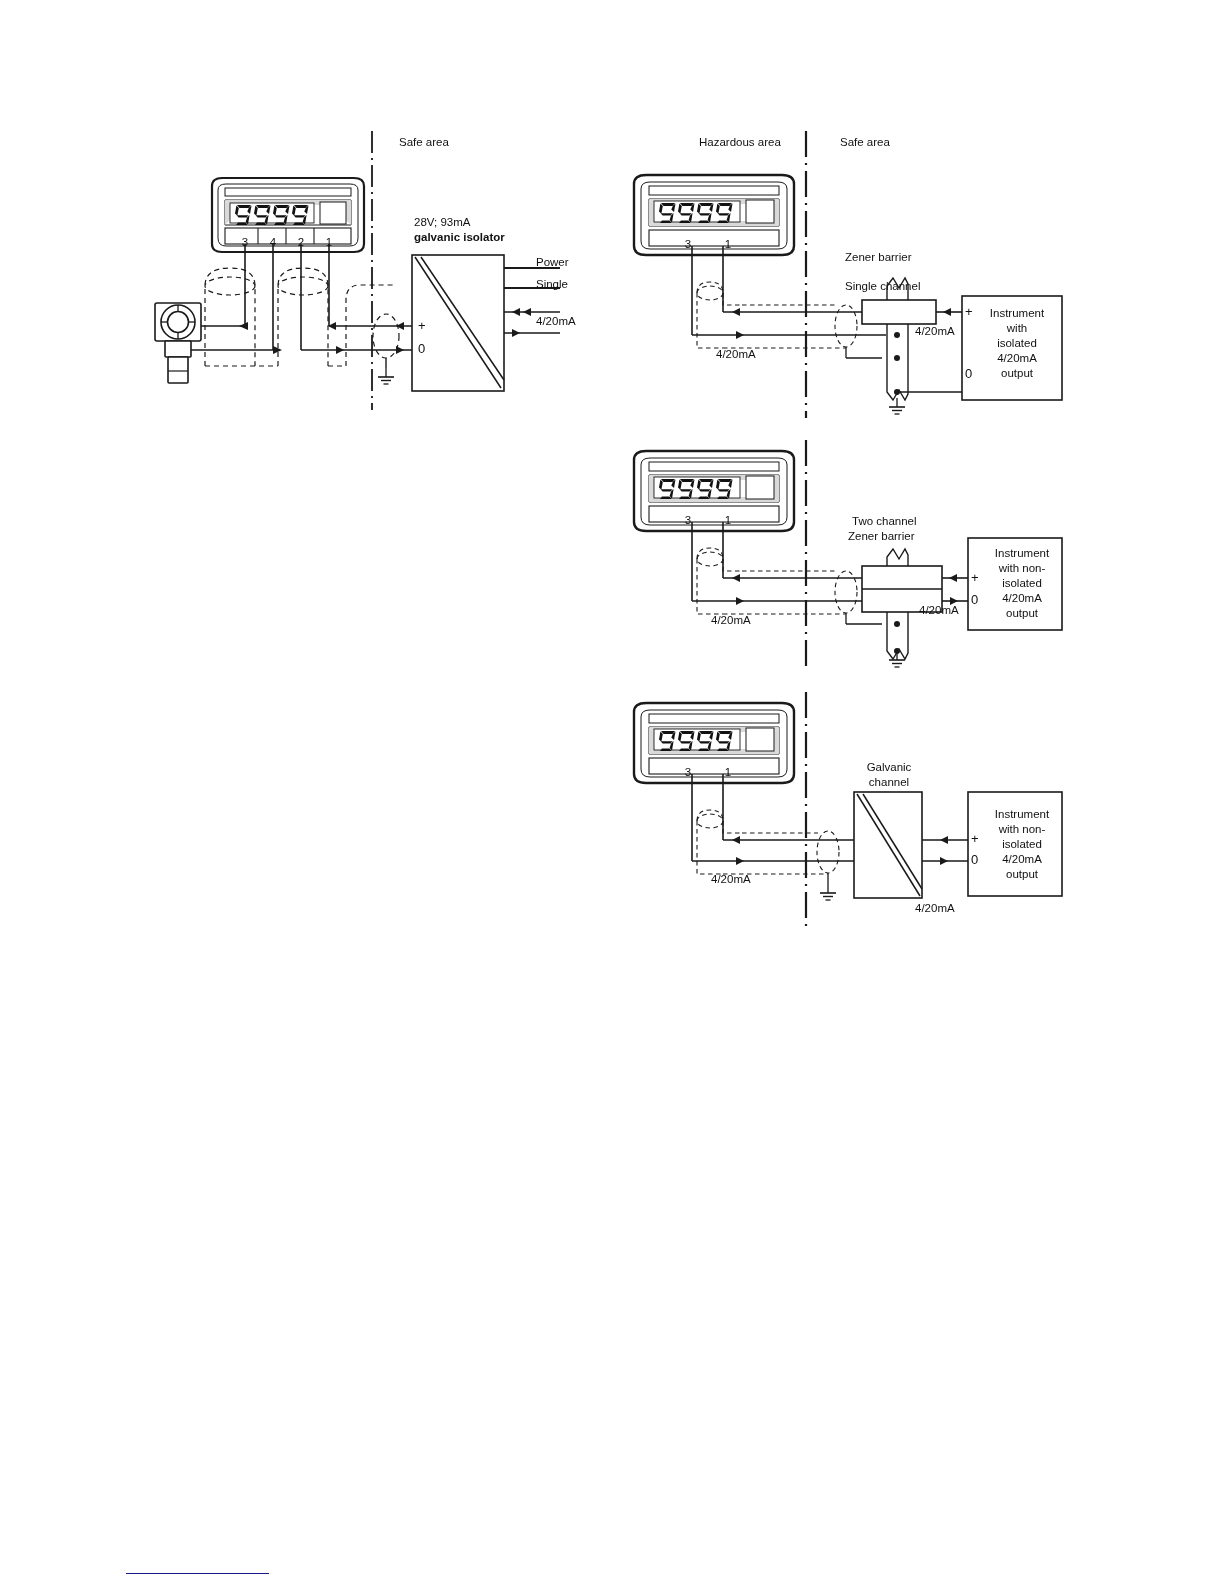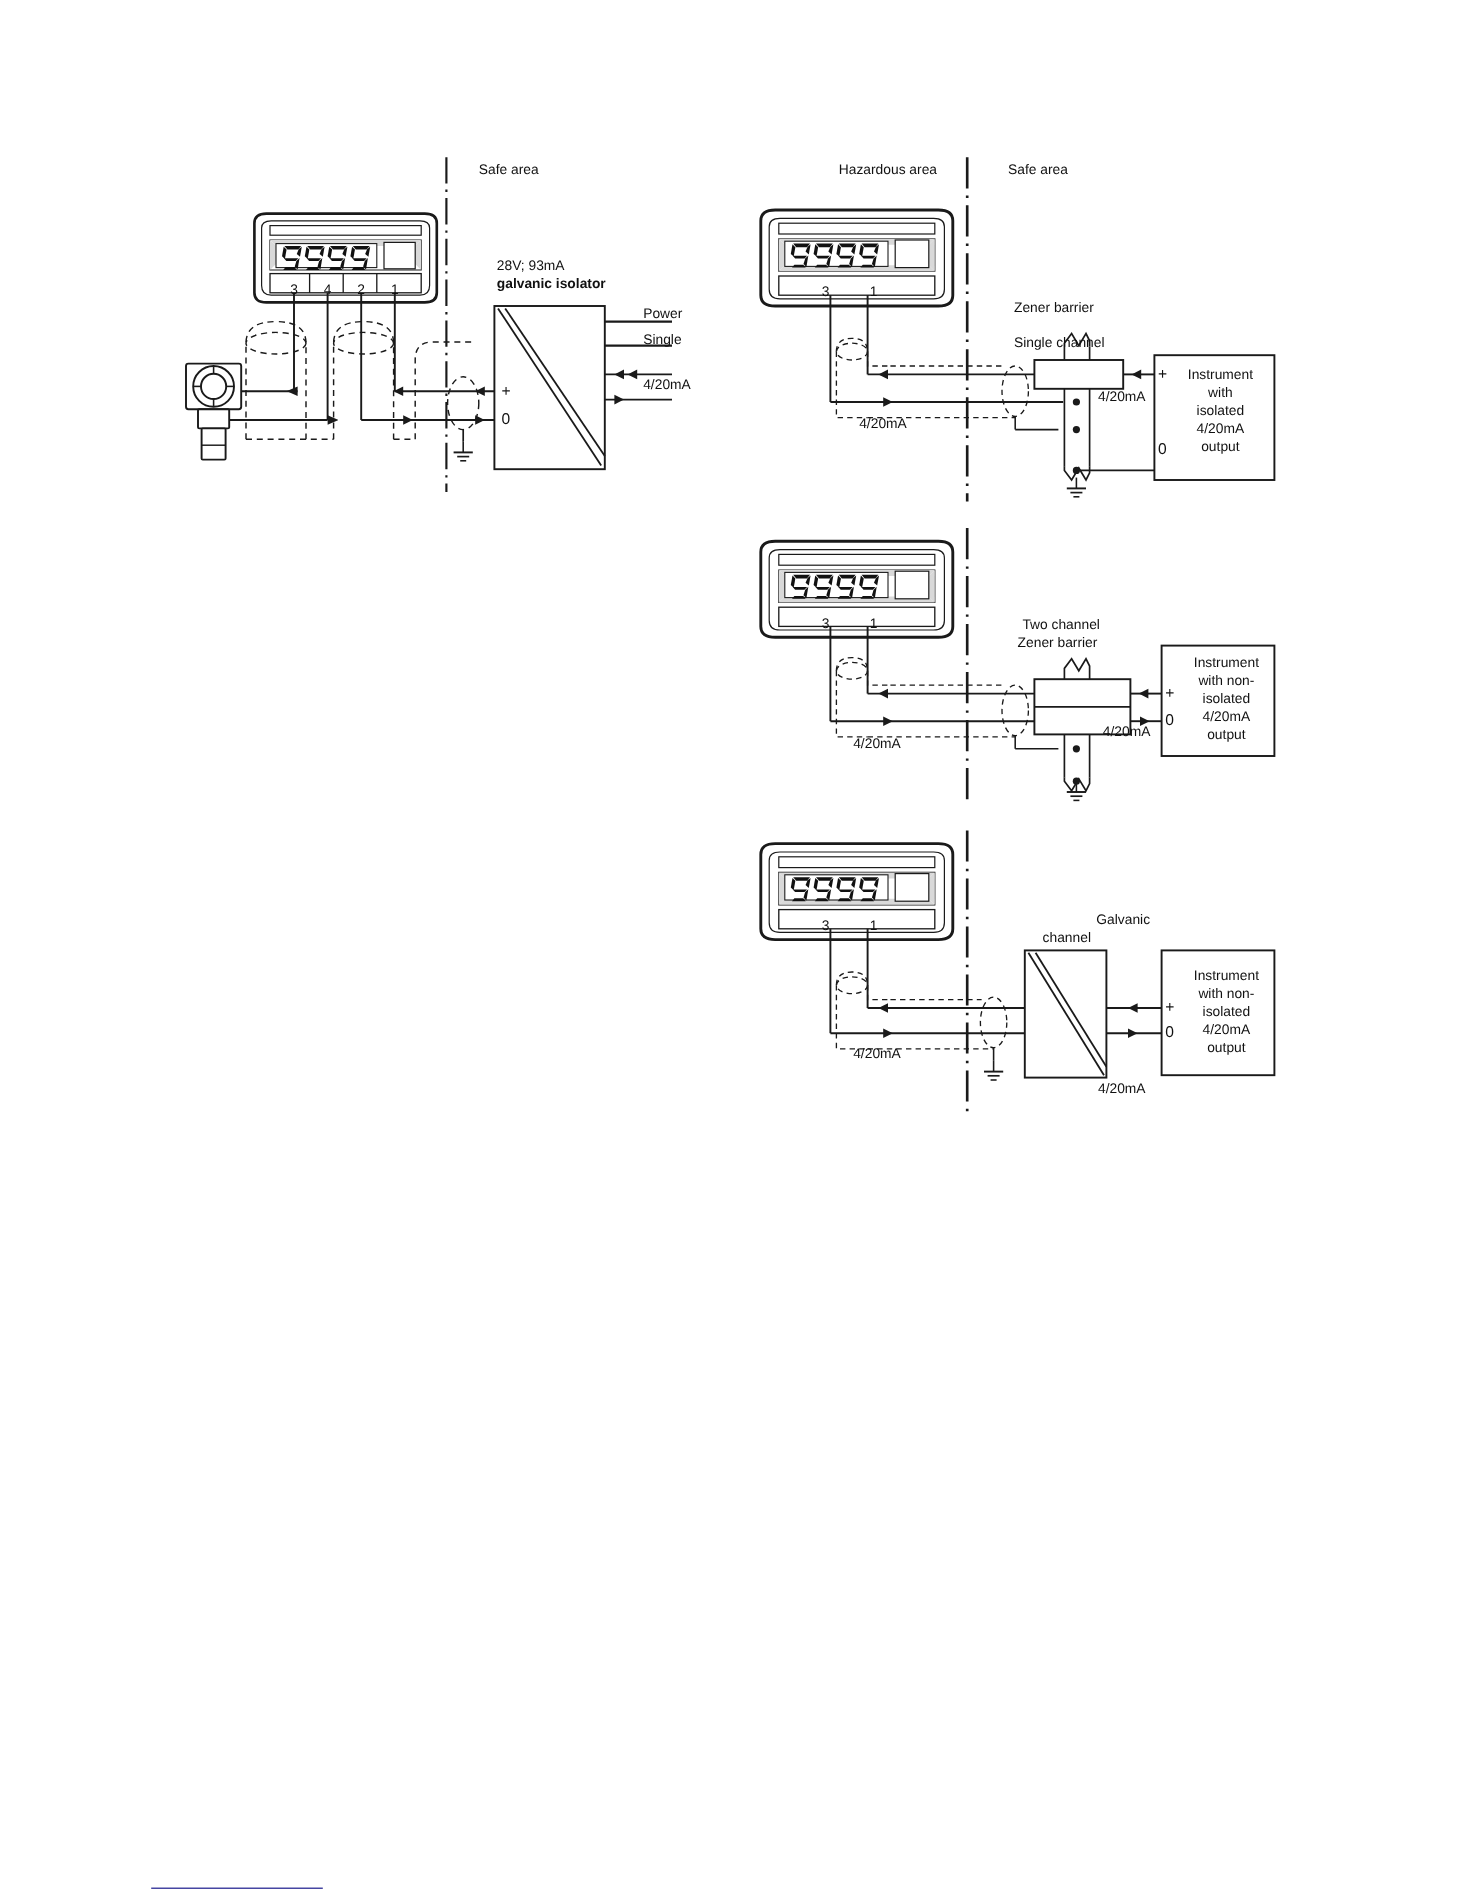--- a/index.html
+++ b/index.html
@@ -392,21 +392,21 @@
 
 <div class="lbl c" style="left:982px;top:547px;width:80px;">Instrument</div>
 <div class="lbl c" style="left:982px;top:562px;width:80px;">with non-</div>
 <div class="lbl c" style="left:982px;top:577px;width:80px;">isolated</div>
 <div class="lbl c" style="left:982px;top:592px;width:80px;">4/20mA</div>
 <div class="lbl c" style="left:982px;top:607px;width:80px;">output</div>
 
 <div class="lbl c" style="left:678px;top:766px;width:20px;">3</div>
 <div class="lbl c" style="left:718px;top:766px;width:20px;">1</div>
 
-<div class="lbl c" style="left:890px;top:761px;width:92px;">Galvanic</div>
+<div class="lbl c" style="left:843px;top:761px;width:92px;">Galvanic</div>
 <div class="lbl c" style="left:843px;top:776px;width:92px;">channel</div>
 
 <div class="lbl" style="left:711px;top:873px;">4/20mA</div>
 <div class="lbl" style="left:915px;top:902px;">4/20mA</div>
 
 <div class="lbl" style="left:971px;top:832px;font-size:13px;">+</div>
 <div class="lbl" style="left:971px;top:853px;font-size:13px;">0</div>
 
 <div class="lbl c" style="left:982px;top:808px;width:80px;">Instrument</div>
 <div class="lbl c" style="left:982px;top:823px;width:80px;">with non-</div>

